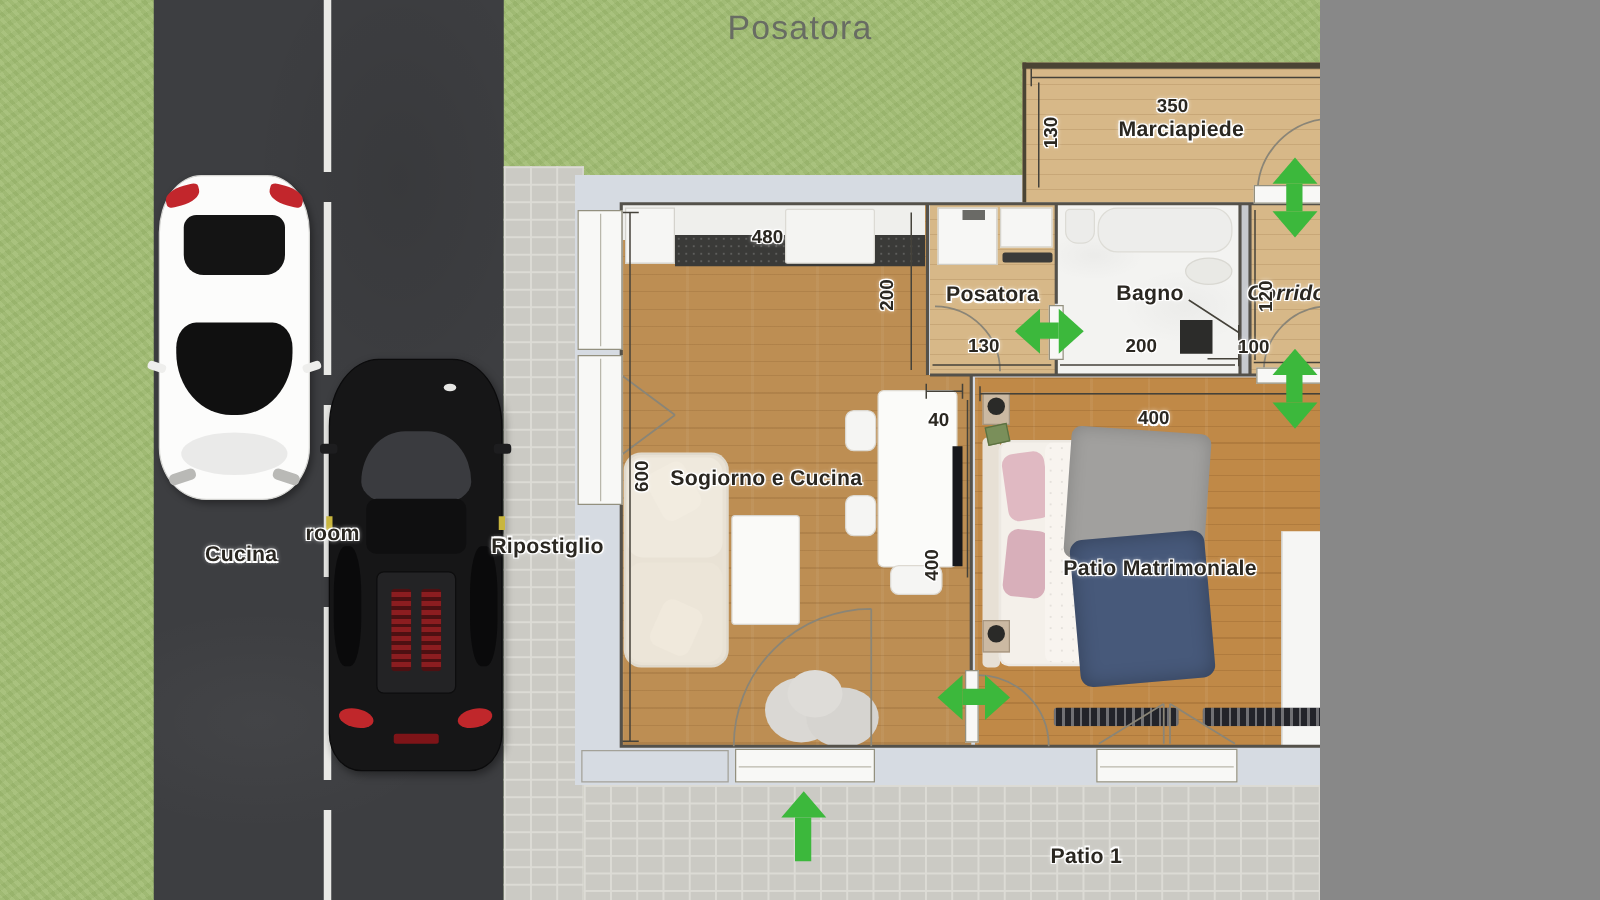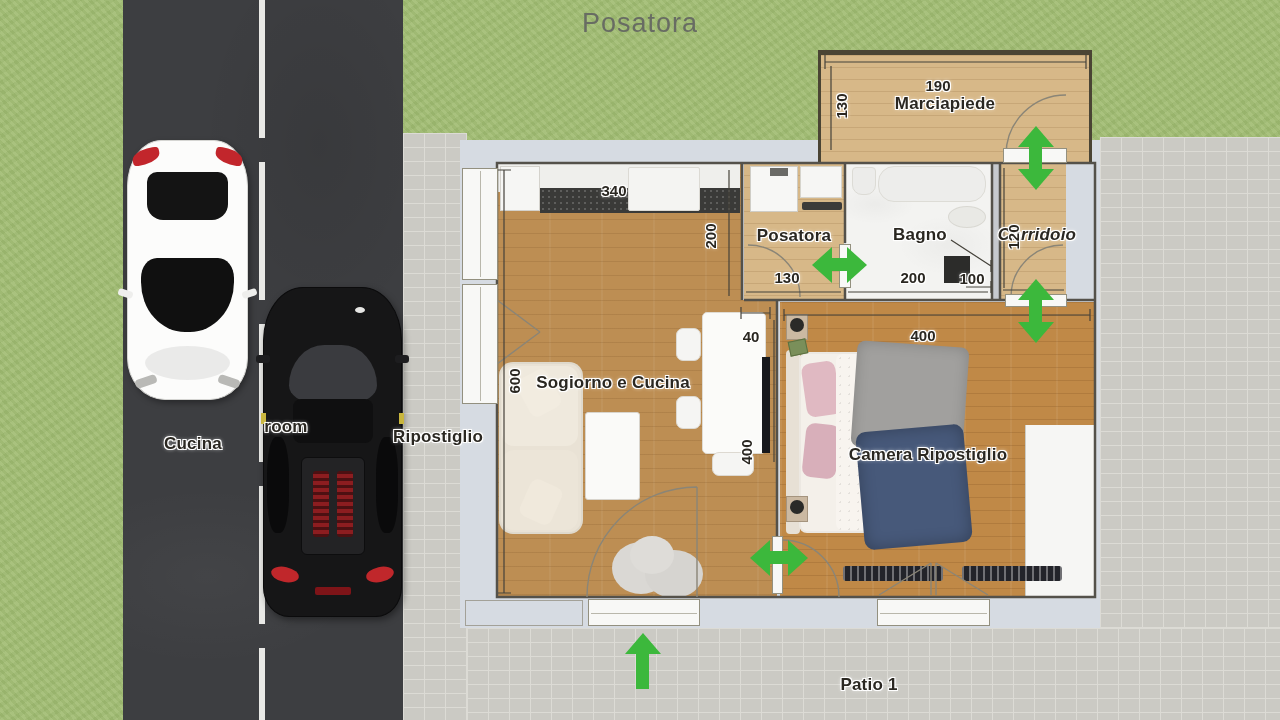--- a/index.html
+++ b/index.html
@@ -1,17 +1,17 @@
 <!DOCTYPE html>
 <html><head>
 <meta charset="utf-8">
 <style>
   html,body{margin:0;padding:0;background:#888;}
   *{box-sizing:border-box;}
-  #scene{position:relative;width:1280px;height:720px;overflow:hidden;
+  #scene{position:relative;width:1056px;height:720px;overflow:hidden;
     font-family:"Liberation Sans",sans-serif;
     background-color:#a2bd74;
     background-image:repeating-linear-gradient(47deg,rgba(255,255,255,.045) 0 3px,rgba(60,90,30,.05) 3px 6px),
                      repeating-linear-gradient(-33deg,rgba(255,255,255,.03) 0 5px,rgba(40,70,20,.04) 5px 9px);}
   .abs{position:absolute;}
   
   .road{left:123px;top:0;width:280px;height:720px;background:#3d3e41;
     background-image:radial-gradient(ellipse 160px 90px at 30% 80%,rgba(255,255,255,.03),transparent),
                      radial-gradient(ellipse 120px 200px at 70% 20%,rgba(0,0,0,.08),transparent);}
   .centerline{left:259px;top:0;width:6px;height:720px;
@@ -236,41 +236,41 @@
     <div class="abs" style="left:-7px;top:68px;width:14px;height:8px;background:#1d1d1f;border-radius:3px;"></div>
     <div class="abs" style="right:-7px;top:68px;width:14px;height:8px;background:#1d1d1f;border-radius:3px;"></div>
     <div class="abs" style="left:-2px;top:126px;width:5px;height:11px;background:#c9b63e;"></div>
     <div class="abs" style="right:-2px;top:126px;width:5px;height:11px;background:#c9b63e;"></div>
     <div class="abs" style="left:92px;top:20px;width:10px;height:6px;background:#e6e6e4;border-radius:50%;"></div>
   </div>
 
   <div class="title">Posatora</div>
 
   <div class="lbl room-lbl lblz" style="left:945px;top:104px;">Marciapiede</div>
-  <div class="lbl dim lblz" style="left:938px;top:85px;">190</div>
+  <div class="lbl dim lblz" style="left:938px;top:85px;">350</div>
   <div class="lbl dim vert lblz" style="left:841px;top:106px;">130</div>
 
   <div class="lbl room-lbl lblz" style="left:794px;top:236px;">Posatora</div>
   <div class="lbl dim lblz" style="left:787px;top:277px;">130</div>
 
   <div class="lbl room-lbl lblz" style="left:920px;top:235px;">Bagno</div>
   <div class="lbl dim lblz" style="left:913px;top:277px;">200</div>
 
   <div class="lbl room-lbl lblz" style="left:1037px;top:235px;font-style:italic;">Corridoio</div>
   <div class="lbl dim vert lblz" style="left:1013px;top:237px;">120</div>
-  <div class="lbl dim lblz" style="left:972px;top:278px;">100</div>
+  <div class="lbl dim lblz" style="left:1003px;top:278px;">100</div>
 
   <div class="lbl room-lbl lblz" style="left:613px;top:383px;">Sogiorno e Cucina</div>
-  <div class="lbl dim lblz" style="left:614px;top:190px;">340</div>
+  <div class="lbl dim lblz" style="left:614px;top:190px;">480</div>
   <div class="lbl dim vert lblz" style="left:710px;top:236px;">200</div>
   <div class="lbl dim vert lblz" style="left:514px;top:381px;">600</div>
   <div class="lbl dim lblz" style="left:751px;top:336px;">40</div>
   <div class="lbl dim vert lblz" style="left:746px;top:452px;">400</div>
 
-  <div class="lbl room-lbl lblz" style="left:928px;top:455px;">Camera Ripostiglio</div>
+  <div class="lbl room-lbl lblz" style="left:928px;top:455px;">Patio Matrimoniale</div>
   <div class="lbl dim lblz" style="left:923px;top:335px;">400</div>
 
   <div class="lbl room-lbl lblz" style="left:193px;top:444px;">Cucina</div>
-  <div class="lbl room-lbl lblz" style="left:266px;top:427px;margin-left:20px;">room</div>
+  <div class="lbl room-lbl lblz" style="left:266px;top:427px;">room</div>
   <div class="lbl room-lbl lblz" style="left:438px;top:437px;">Ripostiglio</div>
   <div class="lbl room-lbl lblz" style="left:869px;top:685px;">Patio 1</div>
 
 </div>
 
 </body></html>

